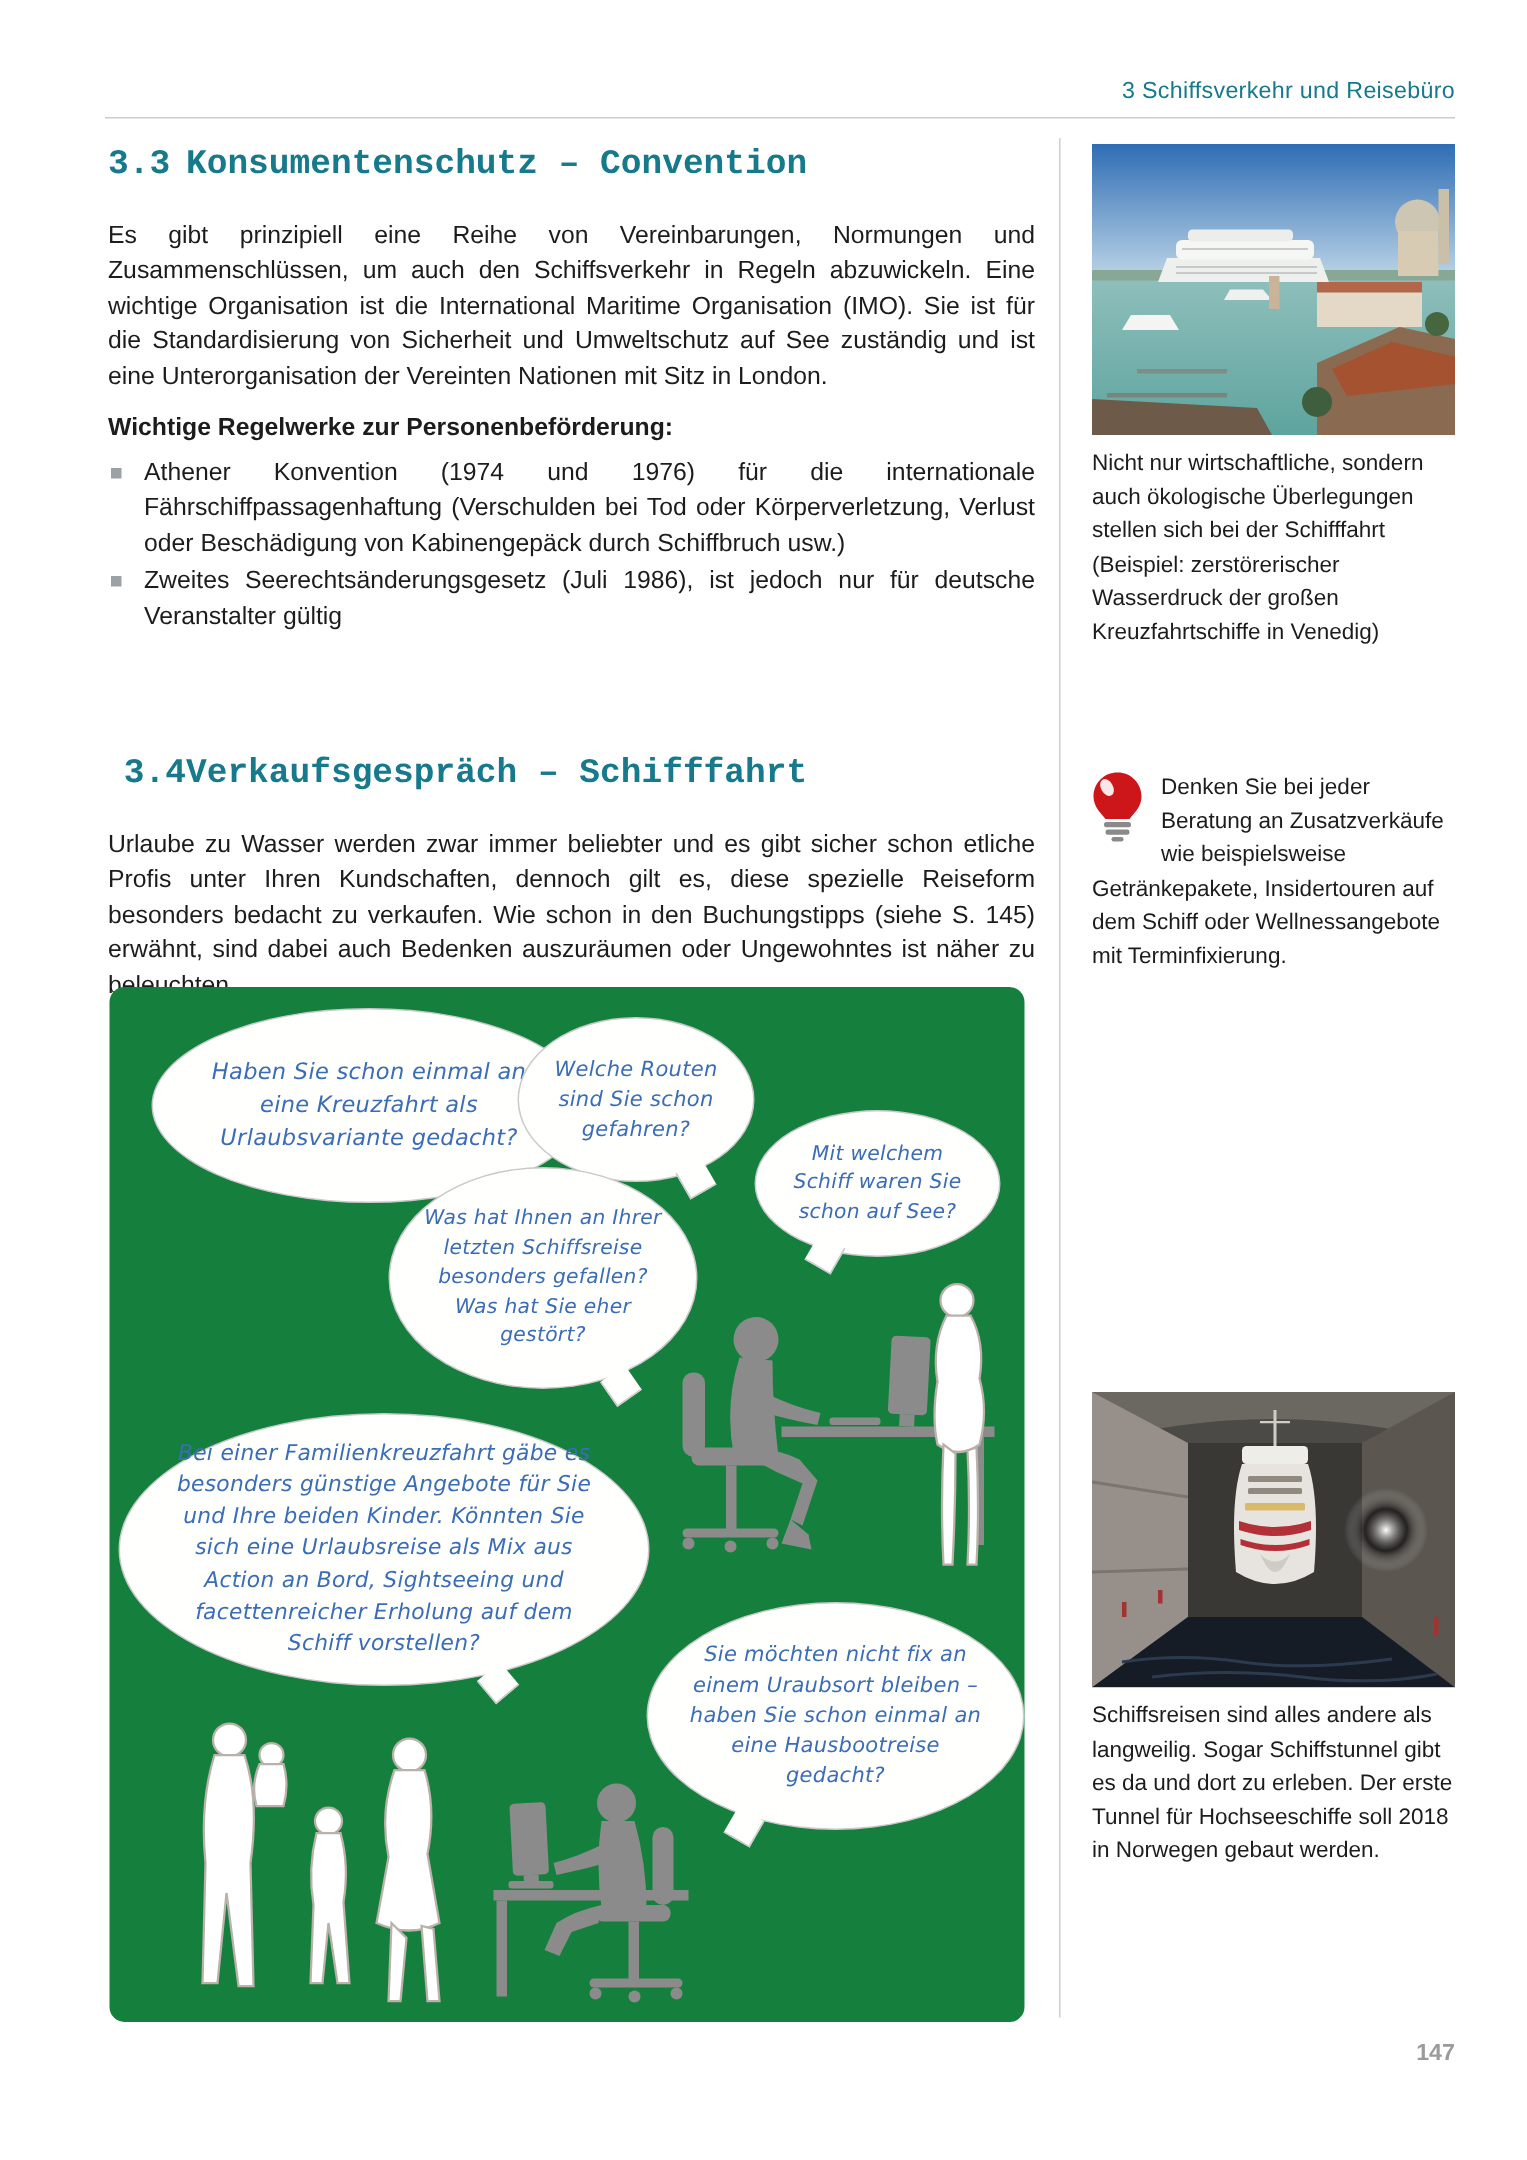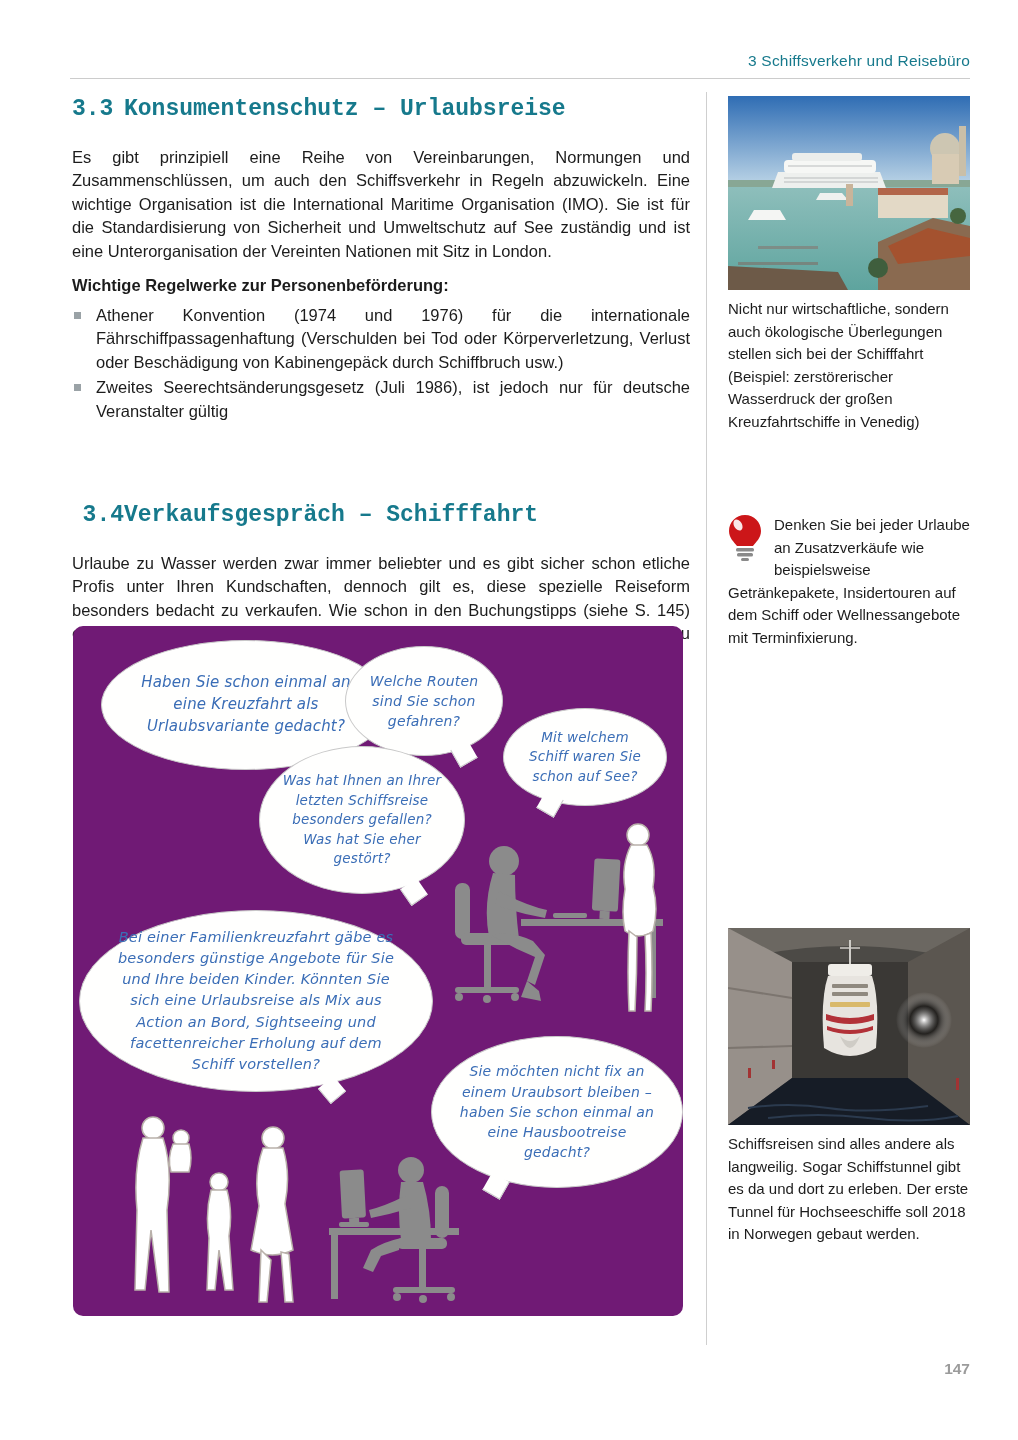--- a/index.html
+++ b/index.html
@@ -24,22 +24,22 @@
   #sec34-h { top:406px;text-align:right; }
   p.body { position:absolute; left:0; width:618px; font-size:16.5px; line-height:1.42; text-align:justify; }
   #p33 { top:50px; }
   #p34 { top:456px; }
   .list-heading { position:absolute; top:180px; left:0; font-size:16.5px; font-weight:bold; }
   ul.regs { position:absolute; top:208px; left:0; width:618px; list-style:none; }
   ul.regs li { position:relative; padding-left:24px; font-size:16.5px; line-height:1.42; text-align:justify; margin-bottom:2px; }
   .sq { position:absolute; left:2px; top:8px; width:7px; height:7px; background:#9aa2a6; display:inline-block; }
 
   
-  .illus { position:absolute; top:530px; left:1px; width:610px; height:690px;
-           background:#701a75; border-radius:10px; }
+  .illus { position:absolute; top:562px; left:1px; width:610px; height:690px;
+           background:#15803d; border-radius:10px; }
   .bubble {
     position:absolute; background:#fffffe; border:1.5px solid #c9c9c9; border-radius:50%;
     display:flex; align-items:center; justify-content:center; text-align:center;
     color:#3a6db6; font-family:"DejaVu Sans", sans-serif; font-style:italic;
     line-height:1.45; letter-spacing:.2px;
   }
   .bubble .tail {
     position:absolute; width:20px; height:20px; background:#fffffe;
     border-right:1.5px solid #c9c9c9; border-bottom:1.5px solid #c9c9c9;
   }
@@ -80,21 +80,21 @@
 <div class="page">
 
   <div class="chapter-header">3  Schiffsverkehr und Reisebüro</div>
   <div class="top-rule"></div>
   <div class="col-divider"></div>
 
   <div class="main">
 
     <h2 class="sec" id="sec33-h">
       <span class="num">3.3</span>
-      <span>Konsumentenschutz – Urlaubsreise</span>
+      <span>Konsumentenschutz – Convention</span>
     </h2>
 
     <p class="body" id="p33">Es gibt prinzipiell eine Reihe von Vereinbarungen, Normungen und Zusammenschlüssen, um auch den Schiffsverkehr in Regeln abzuwickeln. Eine wichtige Organisation ist die International Maritime Organisation (IMO). Sie ist für die Standardisierung von Sicherheit und Umweltschutz auf See zuständig und ist eine Unterorganisation der Vereinten Nationen mit Sitz in London.</p>
 
     <div class="list-heading">Wichtige Regelwerke zur Personenbeförderung:</div>
 
     <ul class="regs">
       <li>
         <span class="sq"></span>
         <span>Athener Konvention (1974 und 1976) für die internationale Fährschiffpassagenhaftung (Verschulden bei Tod oder Körperverletzung, Verlust oder Beschädigung von Kabinengepäck durch Schiffbruch usw.)</span>
@@ -258,21 +258,21 @@
     <div class="tip">
       <span class="bulb">
         <svg viewBox="0 0 34 48">
           <path d="M17 1 C8 1 1 8 1 17 C1 24 6 28 9 32 L25 32 C28 28 33 24 33 17 C33 8 26 1 17 1 Z" fill="#cc1619"></path>
           <ellipse cx="10" cy="11" rx="4" ry="6" transform="rotate(-30 10 11)" fill="#ffffff" opacity="0.9"></ellipse>
           <rect x="8" y="34" width="18" height="3.5" rx="1.5" fill="#8a8a8a"></rect>
           <rect x="9" y="39" width="16" height="3.5" rx="1.5" fill="#8a8a8a"></rect>
           <rect x="13" y="44" width="8" height="3" rx="1.5" fill="#8a8a8a"></rect>
         </svg>
       </span>
-      <span>Denken Sie bei jeder Urlaube an Zusatzverkäufe wie beispielsweise Getränkepakete, Insidertouren auf dem Schiff oder Wellnessangebote mit Terminfixierung.</span>
+      <span>Denken Sie bei jeder Beratung an Zusatzverkäufe wie beispielsweise Getränkepakete, Insidertouren auf dem Schiff oder Wellnessangebote mit Terminfixierung.</span>
     </div>
 
     <div class="photo ph2">
       <svg viewBox="0 0 242 197" preserveAspectRatio="none">
         <defs>
           <radialGradient id="glow">
             <stop offset="0" stop-color="#ffffff"></stop>
             <stop offset="0.5" stop-color="#fffzzfcc" stop-opacity="0.6"></stop>
             <stop offset="1" stop-color="#ffffff" stop-opacity="0"></stop>
           </radialGradient>

